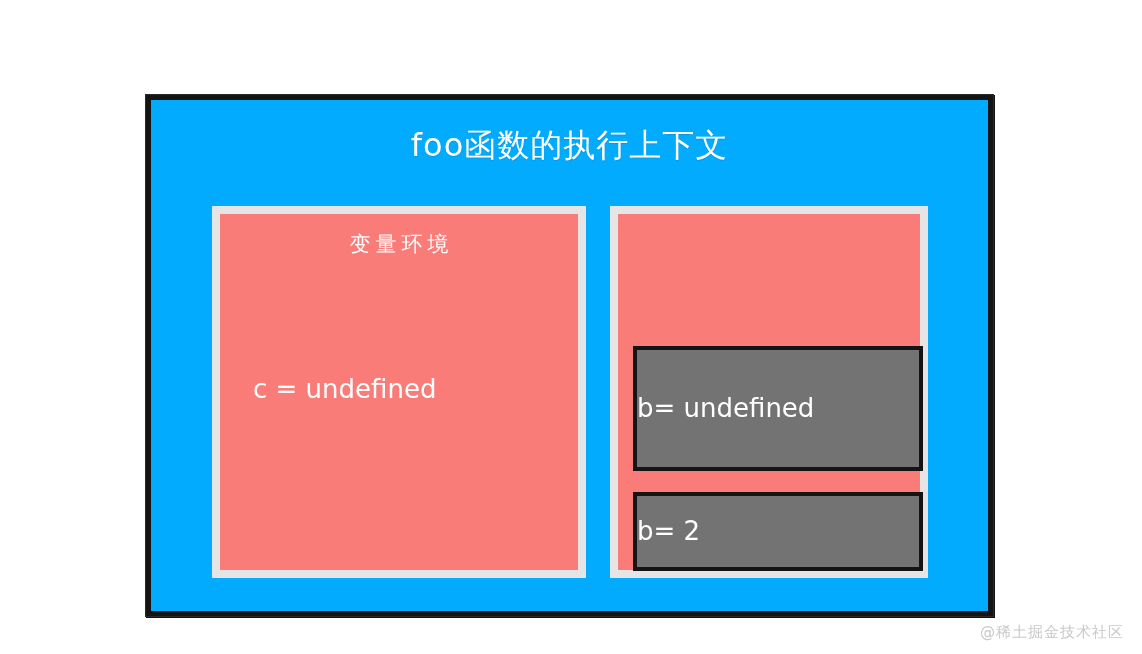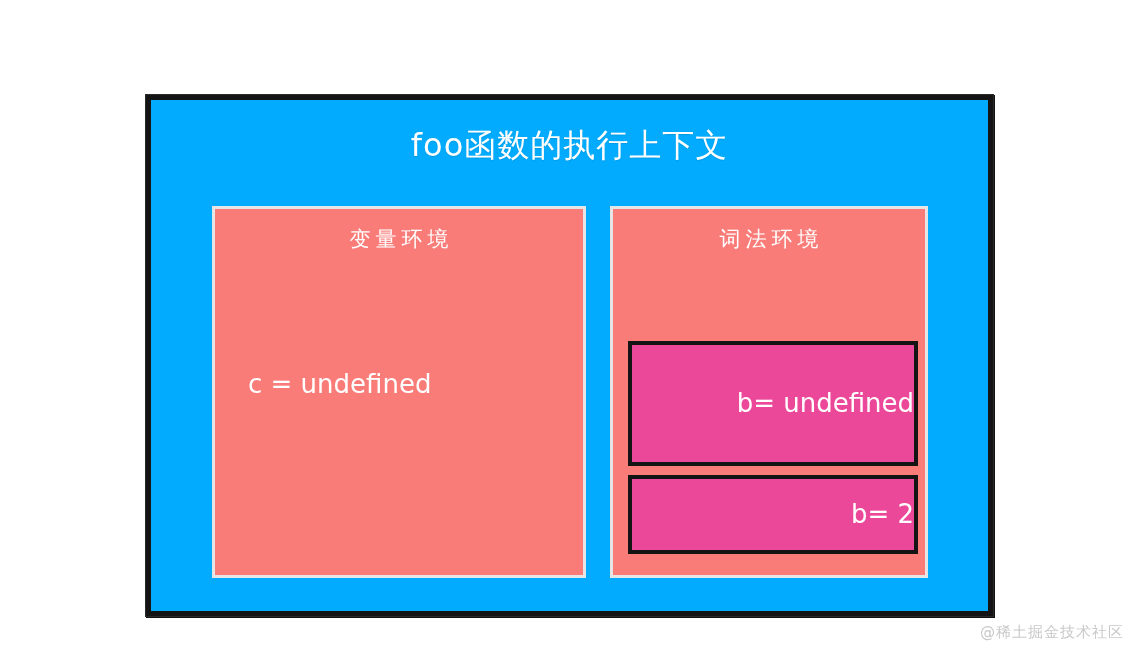--- a/index.html
+++ b/index.html
@@ -57,21 +57,21 @@
     letter-spacing: 1px;
     font-family: "DejaVu Sans", "Liberation Sans", sans-serif;
     text-shadow: 0 1px 1px rgba(0,0,0,0.10);
     white-space: nowrap;
   }
 
   
   .env-panel {
     position: absolute;
     background: #fa7c78;
-    border: 3px solid #e5e5e5;
+    border: 8px solid #e5e5e5;
     box-sizing: border-box;
     padding-left: 21px;
   }
   .env-panel.variable {
     left: 61px;
     top: 106px;
     width: 374px;
     height: 372px;
   }
   .env-panel.lexical {
@@ -106,37 +106,37 @@
     font-size: 26px;
     line-height: 1.2;
     white-space: nowrap;
   }
   .var-entry.first  { margin-top: 0px;  margin-left: 0px; }
   .var-entry.second { margin-top: 60px; margin-left: 8px; }
 
   
   .binding-box {
     position: absolute;
-    background: #ec4899;
+    background: #737373;
     border: 4px solid #141414;
     box-sizing: border-box;
     display: flex;
     flex-direction: column;
-    align-items: flex-end;
+    align-items: flex-start;
     justify-content: center;
   }
   .binding-box.tdz {
     left: 15px;
     top: 132px;
     width: 290px;
     height: 125px;
   }
   .binding-box.assigned {
     left: 15px;
-    top: 266px;
+    top: 278px;
     width: 290px;
     height: 79px;
   }
   .binding-line {
     color: #ffffff;
     font-size: 26px;
     line-height: 1.32;
     white-space: nowrap;
   }
 
@@ -161,21 +161,20 @@
     <div class="ctx-title">foo函数的执行上下文</div>
 
     <div class="env-panel variable">
       <div class="env-title">变量环境</div>
       <div class="var-list">
         <div class="var-entry second">c = undefined</div>
       </div>
     </div>
 
     <div class="env-panel lexical">
-      <div class="env-title">词法环境</div>
 
       <div class="binding-box tdz">
         <div class="binding-line">b= undefined</div>
       </div>
 
       <div class="binding-box assigned">
         <div class="binding-line">b= 2</div>
       </div>
     </div>
 

